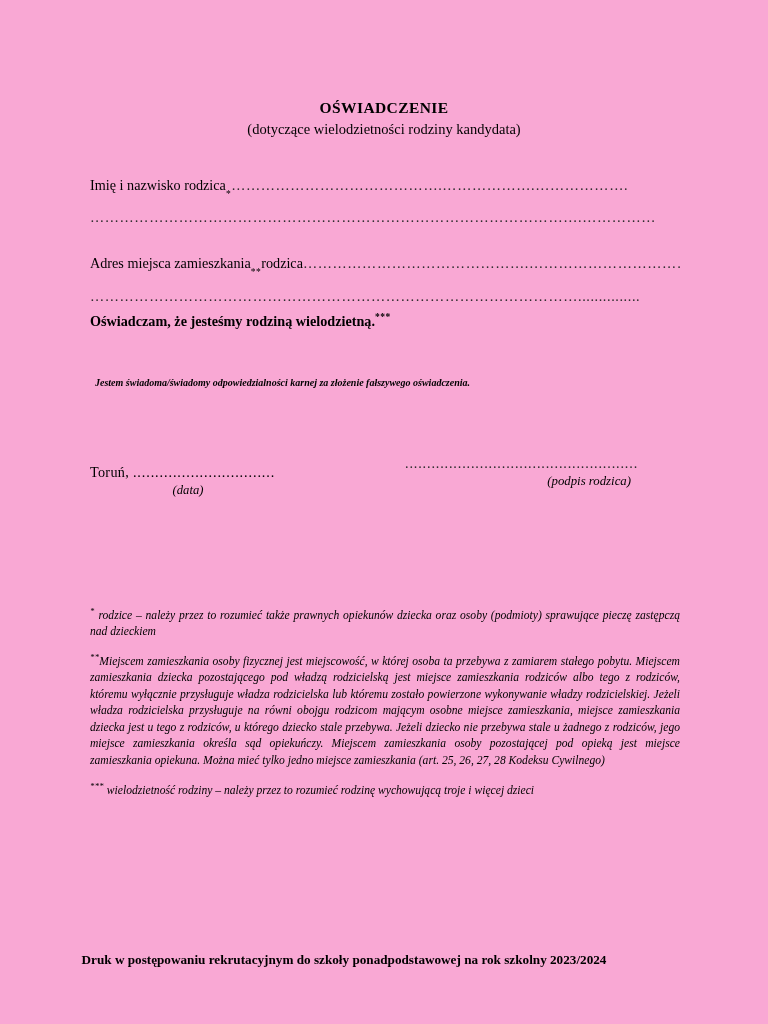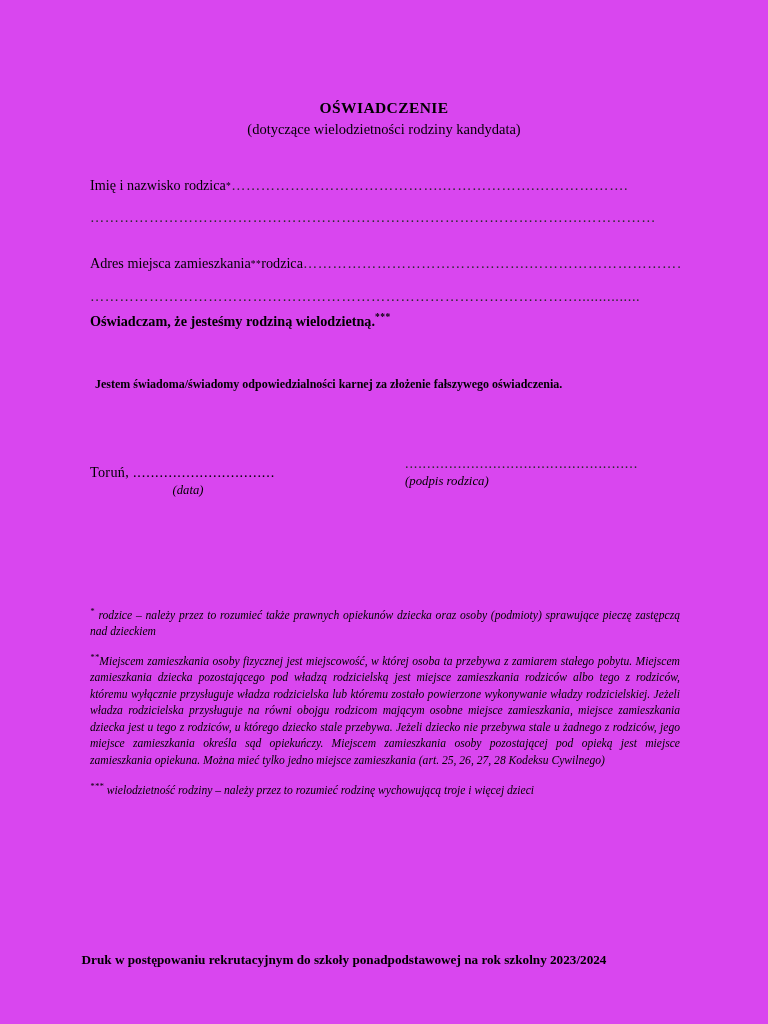--- a/index.html
+++ b/index.html
@@ -11,21 +11,21 @@
     width: 768px;
     height: 1024px;
     position: relative;
     font-family: "Liberation Serif", "DejaVu Serif", serif;
     color: #000000;
     -webkit-font-smoothing: antialiased;
   }
   .page {
     position: absolute;
     inset: 0;
-    background: #d946ef;
+    background: #f9a8d4;
     overflow: hidden;
   }
 
   
   .title-block {
     position: absolute;
     left: 0;
     top: 98px;
     width: 768px;
     text-align: center;
@@ -45,21 +45,21 @@
 
   
   .field {
     position: absolute;
     left: 90px;
     width: 592px;
     font-size: 14.2px;
     line-height: 1.2;
     white-space: nowrap;
     display: flex;
-    align-items: center;
+    align-items: flex-end;
   }
   .field-label { flex: 0 0 auto; }
   .sup {
     font-size: 9.5px;
     vertical-align: super;
     line-height: 0;
     letter-spacing: 0.5px;
   }
   .dots {
     flex: 1 1 auto;
@@ -91,22 +91,23 @@
     left: 90px;
     top: 313px;
     font-size: 14.2px;
     font-weight: bold;
     white-space: nowrap;
   }
   .statement-italic {
     position: absolute;
     left: 95px;
     top: 377px;
-    font-size: 12px;
-    font-weight: bold;
+    font-size: 10px;
+    font-weight: bold;
+    font-style: italic;
     white-space: nowrap;
   }
 
   
   .sig-row {
     position: absolute;
     left: 0;
     top: 455px;
     width: 768px;
     height: 40px;
@@ -140,21 +141,21 @@
   .sig-right-line {
     font-size: 14.2px;
     letter-spacing: 0.85px;
     white-space: nowrap;
     overflow: hidden;
     color: #2b2b2b;
   }
   .sig-right-caption {
     font-size: 12.8px;
     font-style: italic;
-    text-align: left;
+    text-align: right;
     width: 226px;
     margin-top: 2px;
   }
 
   
   .footnotes {
     position: absolute;
     left: 90px;
     top: 608px;
     width: 590px;

